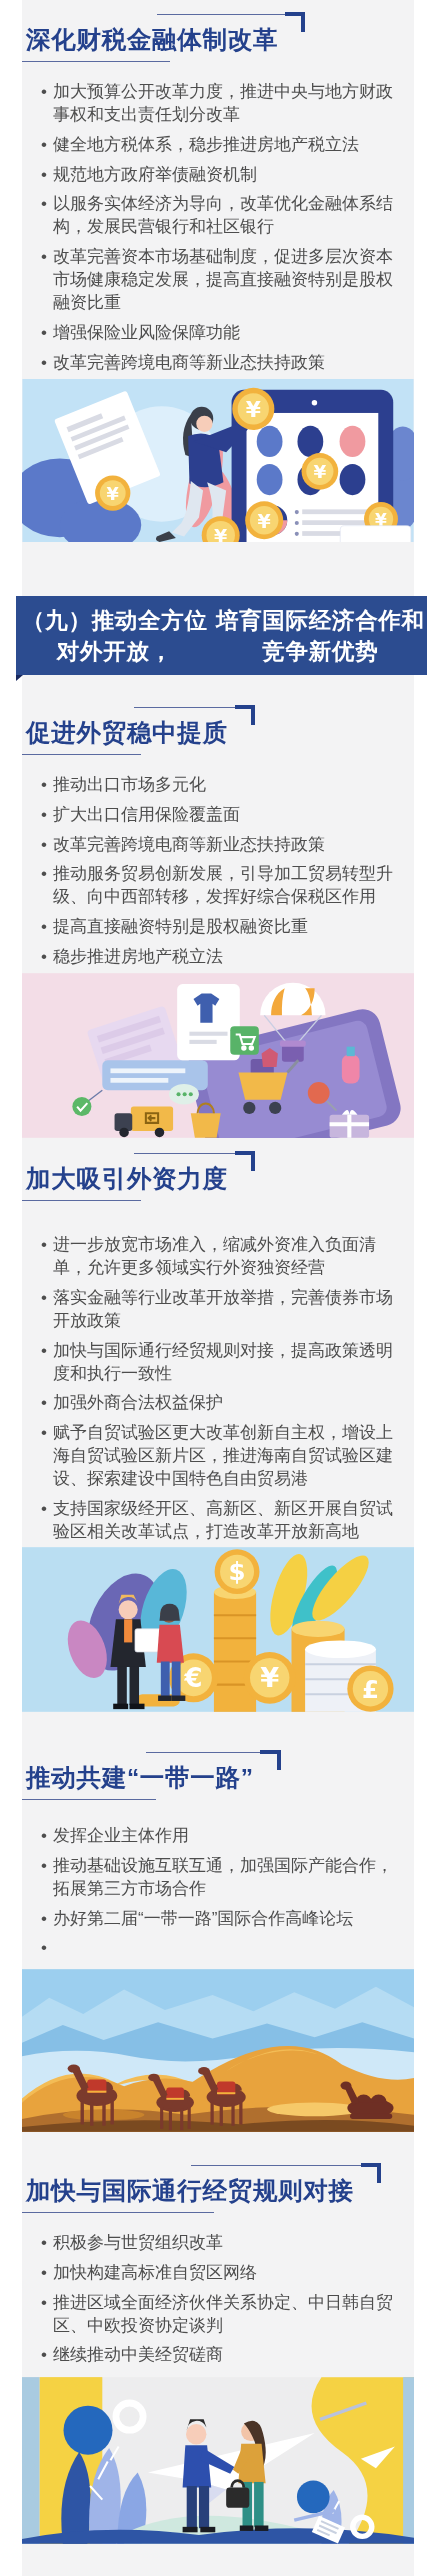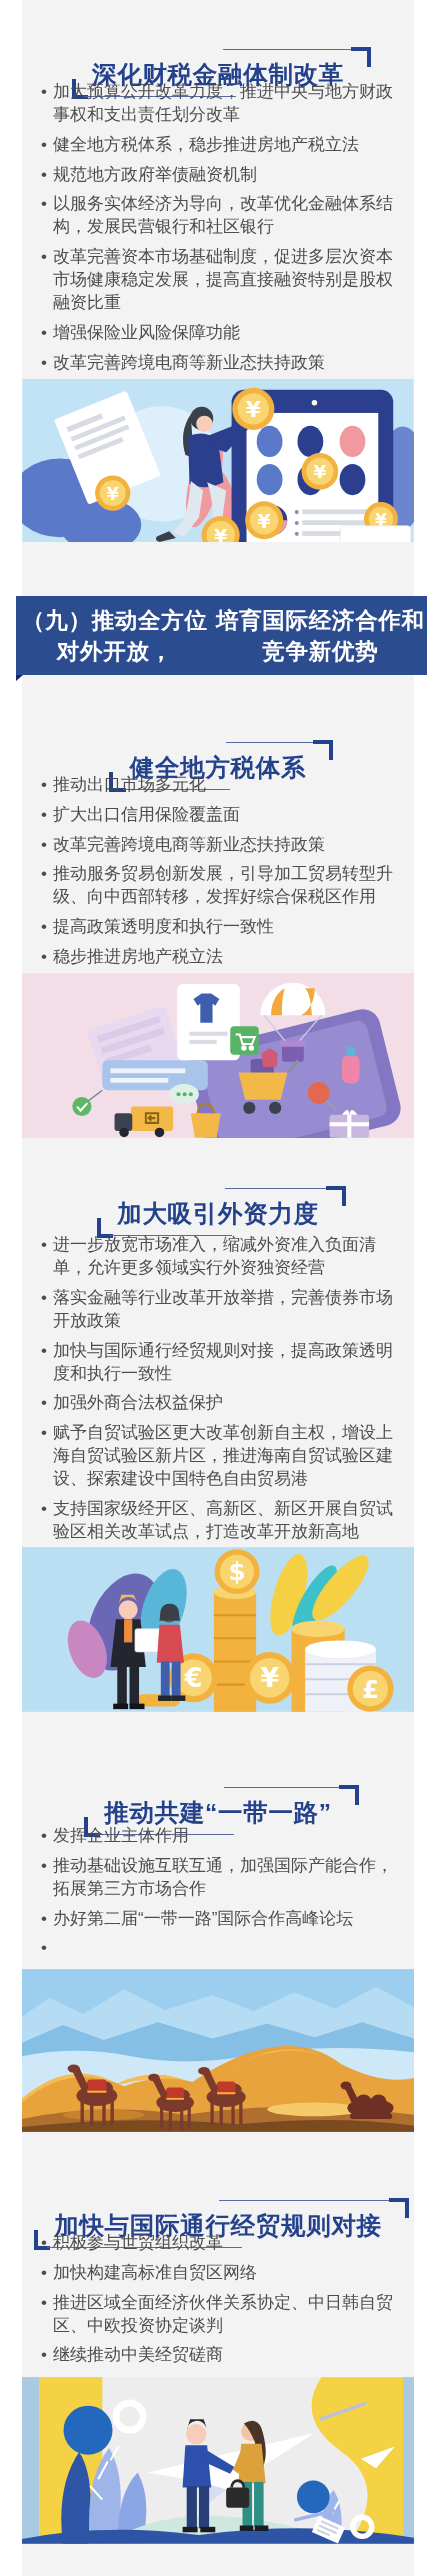--- a/index.html
+++ b/index.html
@@ -3,21 +3,21 @@
 <meta charset="utf-8">
 <style>
   html,body{margin:0;padding:0;background:#ffffff;}
   body{width:436px;font-family:"Liberation Sans","DejaVu Sans",sans-serif;}
   .page{position:relative;width:436px;height:2576px;background:#ffffff;overflow:hidden;}
   .column{position:absolute;left:22px;top:0;width:392px;height:2576px;background:#f3f3f4;}
   section{position:relative;width:392px;overflow:visible;}
   .txt-sec{overflow:hidden;}
 
   
-  .sec-header-wrap{position:absolute;left:0;right:0;display:flex;justify-content:center;margin-top:35px;}
+  .sec-header-wrap{position:absolute;left:0;right:0;display:flex;justify-content:flex-start;}
   .sec-header{position:relative;font-size:24.5px;font-weight:bold;color:#24418c;letter-spacing:0.7px;padding:0 4.1px;white-space:nowrap;}
   .br-line-t{position:absolute;top:-9.5px;right:-17.7px;width:55%;border-top:1.4px solid#5a6aa0;}
   .br-corner-tr{position:absolute;top:-11px;right:-23px;width:16.3px;height:16.3px;border-top:4.8px solid #24418c;border-right:4.8px solid #24418c;}
   .br-corner-bl{position:absolute;bottom:-8.2px;left:-16.3px;width:12.3px;height:16.3px;border-left:4.8px solid #24418c;border-bottom:4.8px solid #24418c;}
   .br-line-b{position:absolute;bottom:-6.1px;left:-2.7px;width:58%;border-bottom:1.4px solid #5a6aa0;}
 
   
   .bullets{position:absolute;left:0;right:0;margin:0;padding:0 17.7px 0 19px;list-style:none;}
   .bullets li{display:flex;align-items:flex-start;font-size:17px;line-height:23px;color:#4d4d4d;margin-bottom:6.8px;}
   .dot{flex:0 0 auto;margin-right:6.1px;color:#4d4d4d;}
@@ -177,21 +177,21 @@
     </div>
   </section>
 
   <section class="txt-sec" style="height:272px">
     <div class="sec-header-wrap" style="top:15px">
       <div class="sec-header">
         <span class="br-line-t"></span>
         <span class="br-corner-tr"></span>
         <span class="br-corner-bl"></span>
         <span class="br-line-b"></span>
-        <span>健全地方税体系</span>
+        <span>促进外贸稳中提质</span>
       </div>
     </div>
     <ul class="bullets" style="top:72px">
       <li>
             <span class="dot">•</span>
             <span>推动出口市场多元化</span>
           </li>
       <li>
             <span class="dot">•</span>
             <span>扩大出口信用保险覆盖面</span>
@@ -199,21 +199,21 @@
       <li>
             <span class="dot">•</span>
             <span>改革完善跨境电商等新业态扶持政策</span>
           </li>
       <li>
             <span class="dot">•</span>
             <span>推动服务贸易创新发展，引导加工贸易转型升级、向中西部转移，发挥好综合保税区作用</span>
           </li>
       <li>
             <span class="dot">•</span>
-            <span>提高政策透明度和执行一致性</span>
+            <span>提高直接融资特别是股权融资比重</span>
           </li>
       <li>
             <span class="dot">•</span>
             <span>稳步推进房地产税立法</span>
           </li>
     </ul>
   </section>
 
   <section style="height:165px">
     <svg width="392" height="165" viewBox="0 0 576 242">

